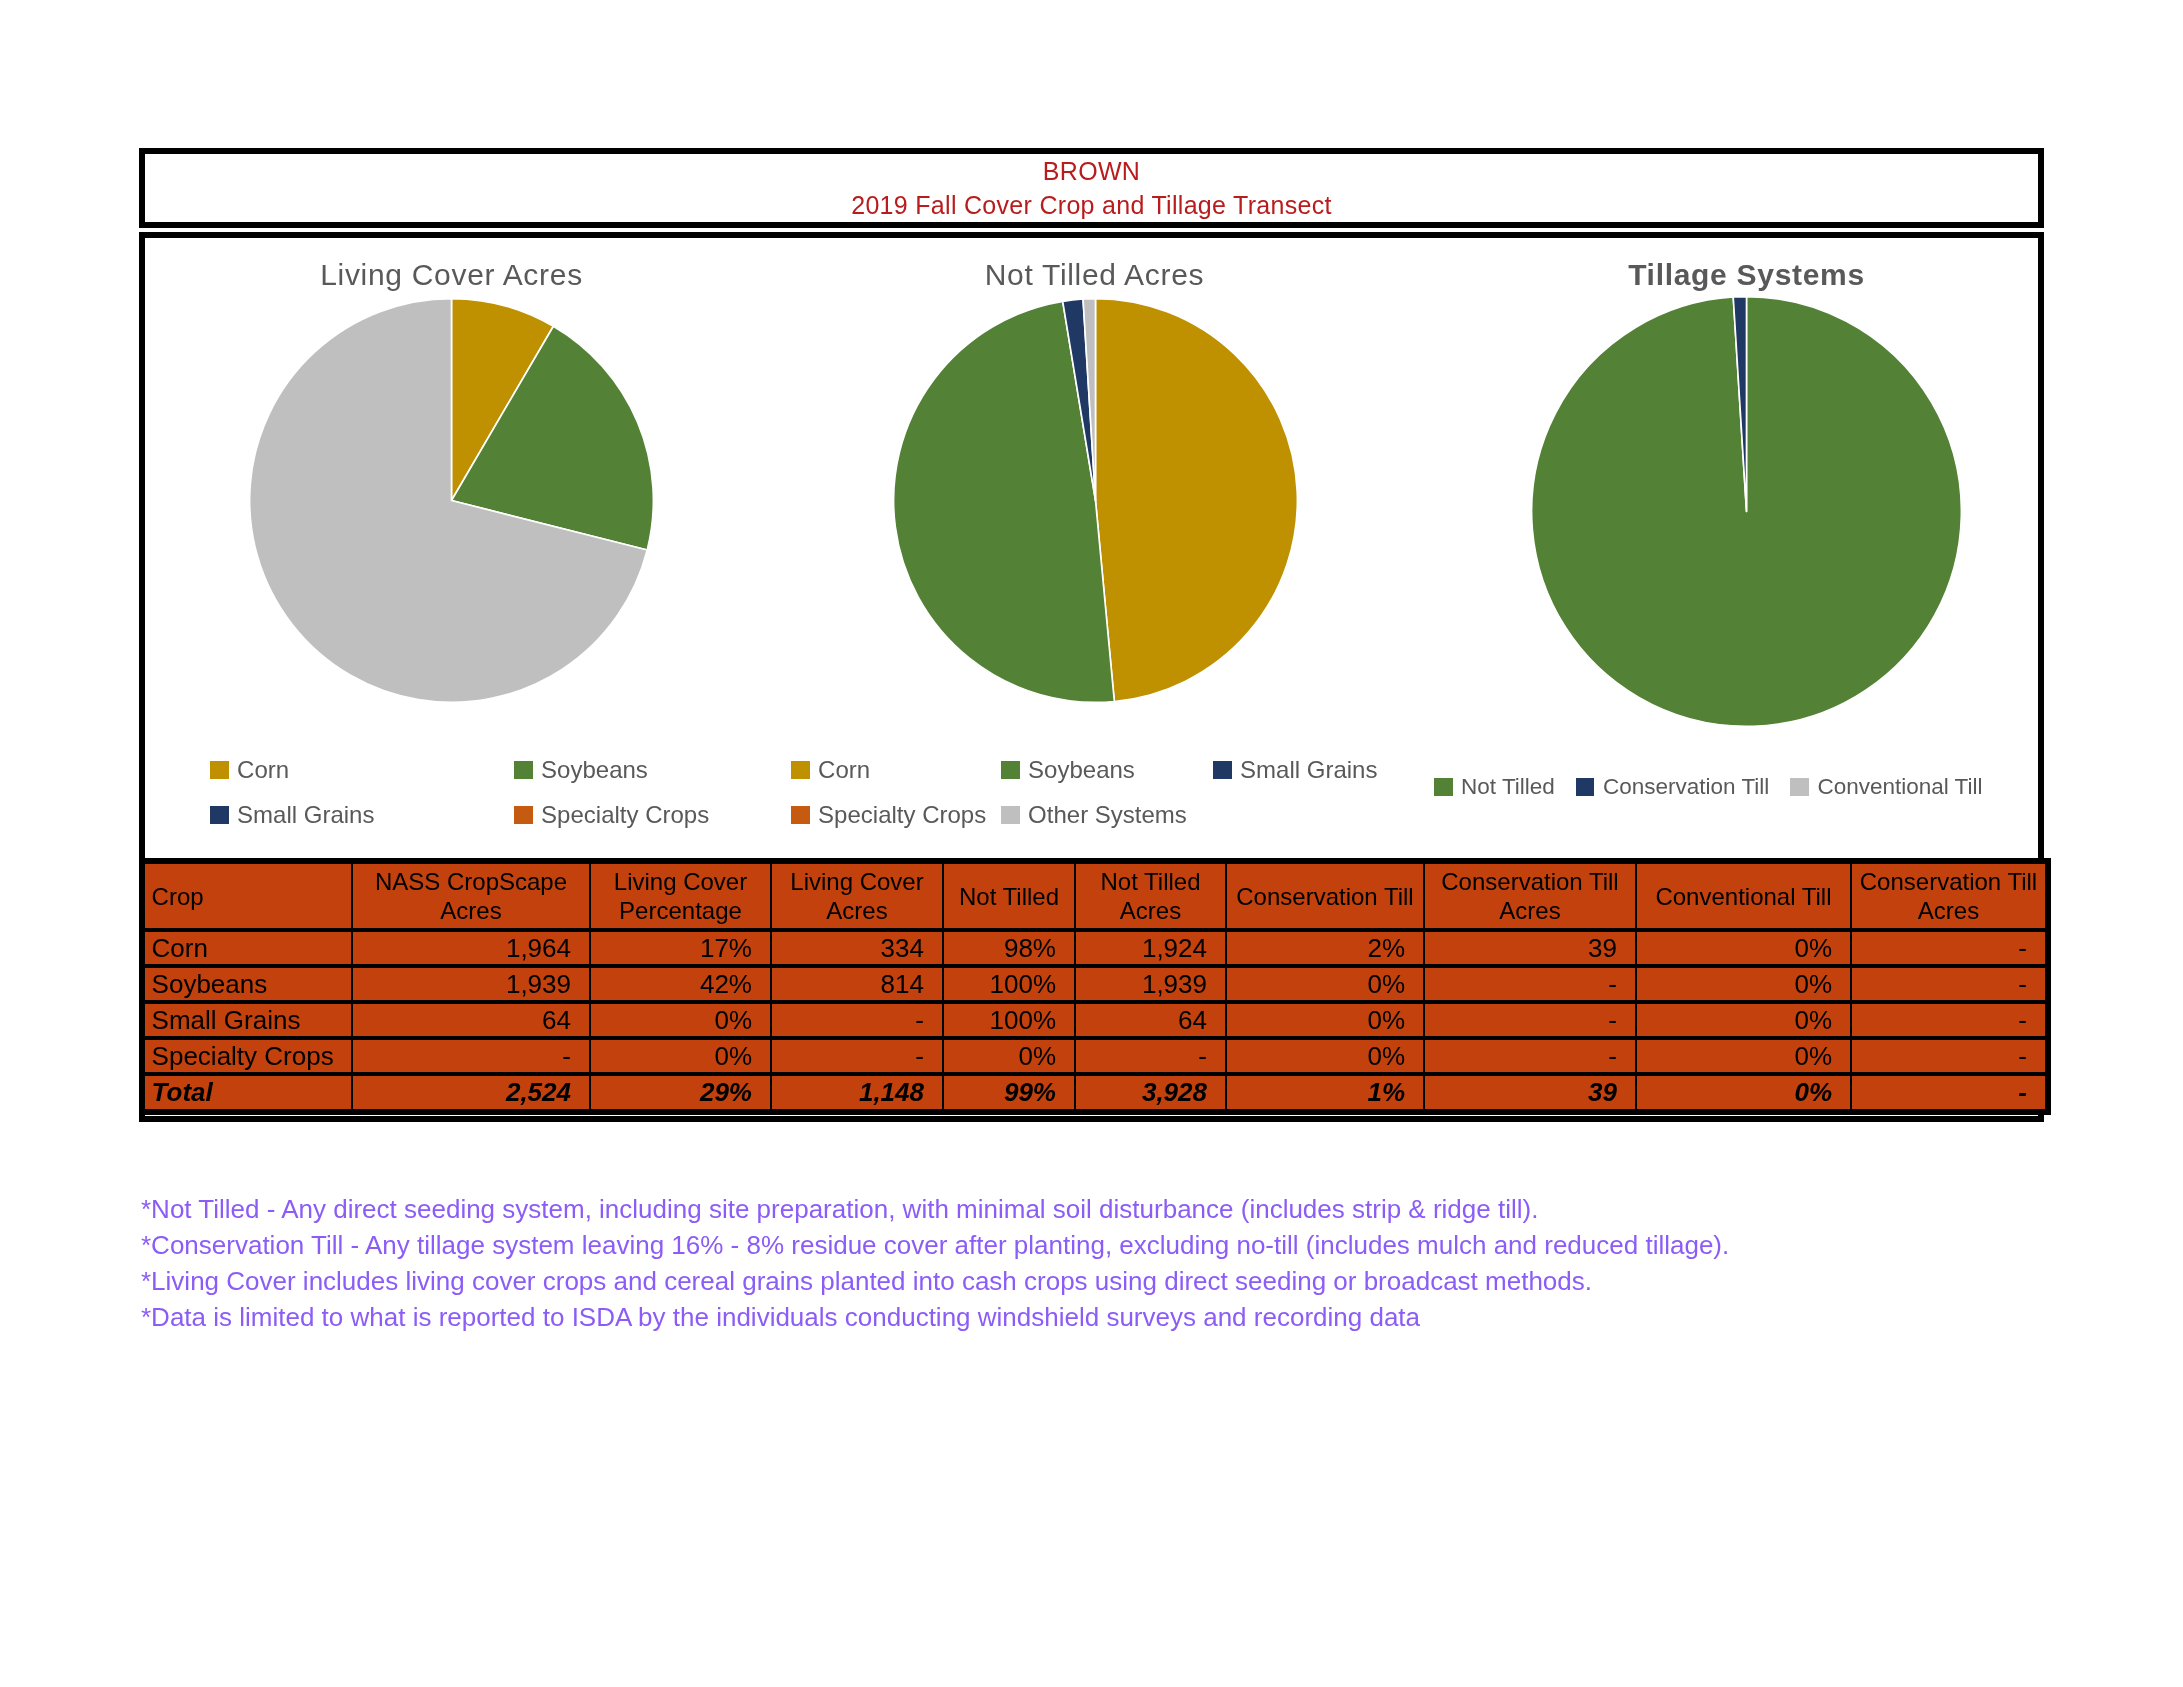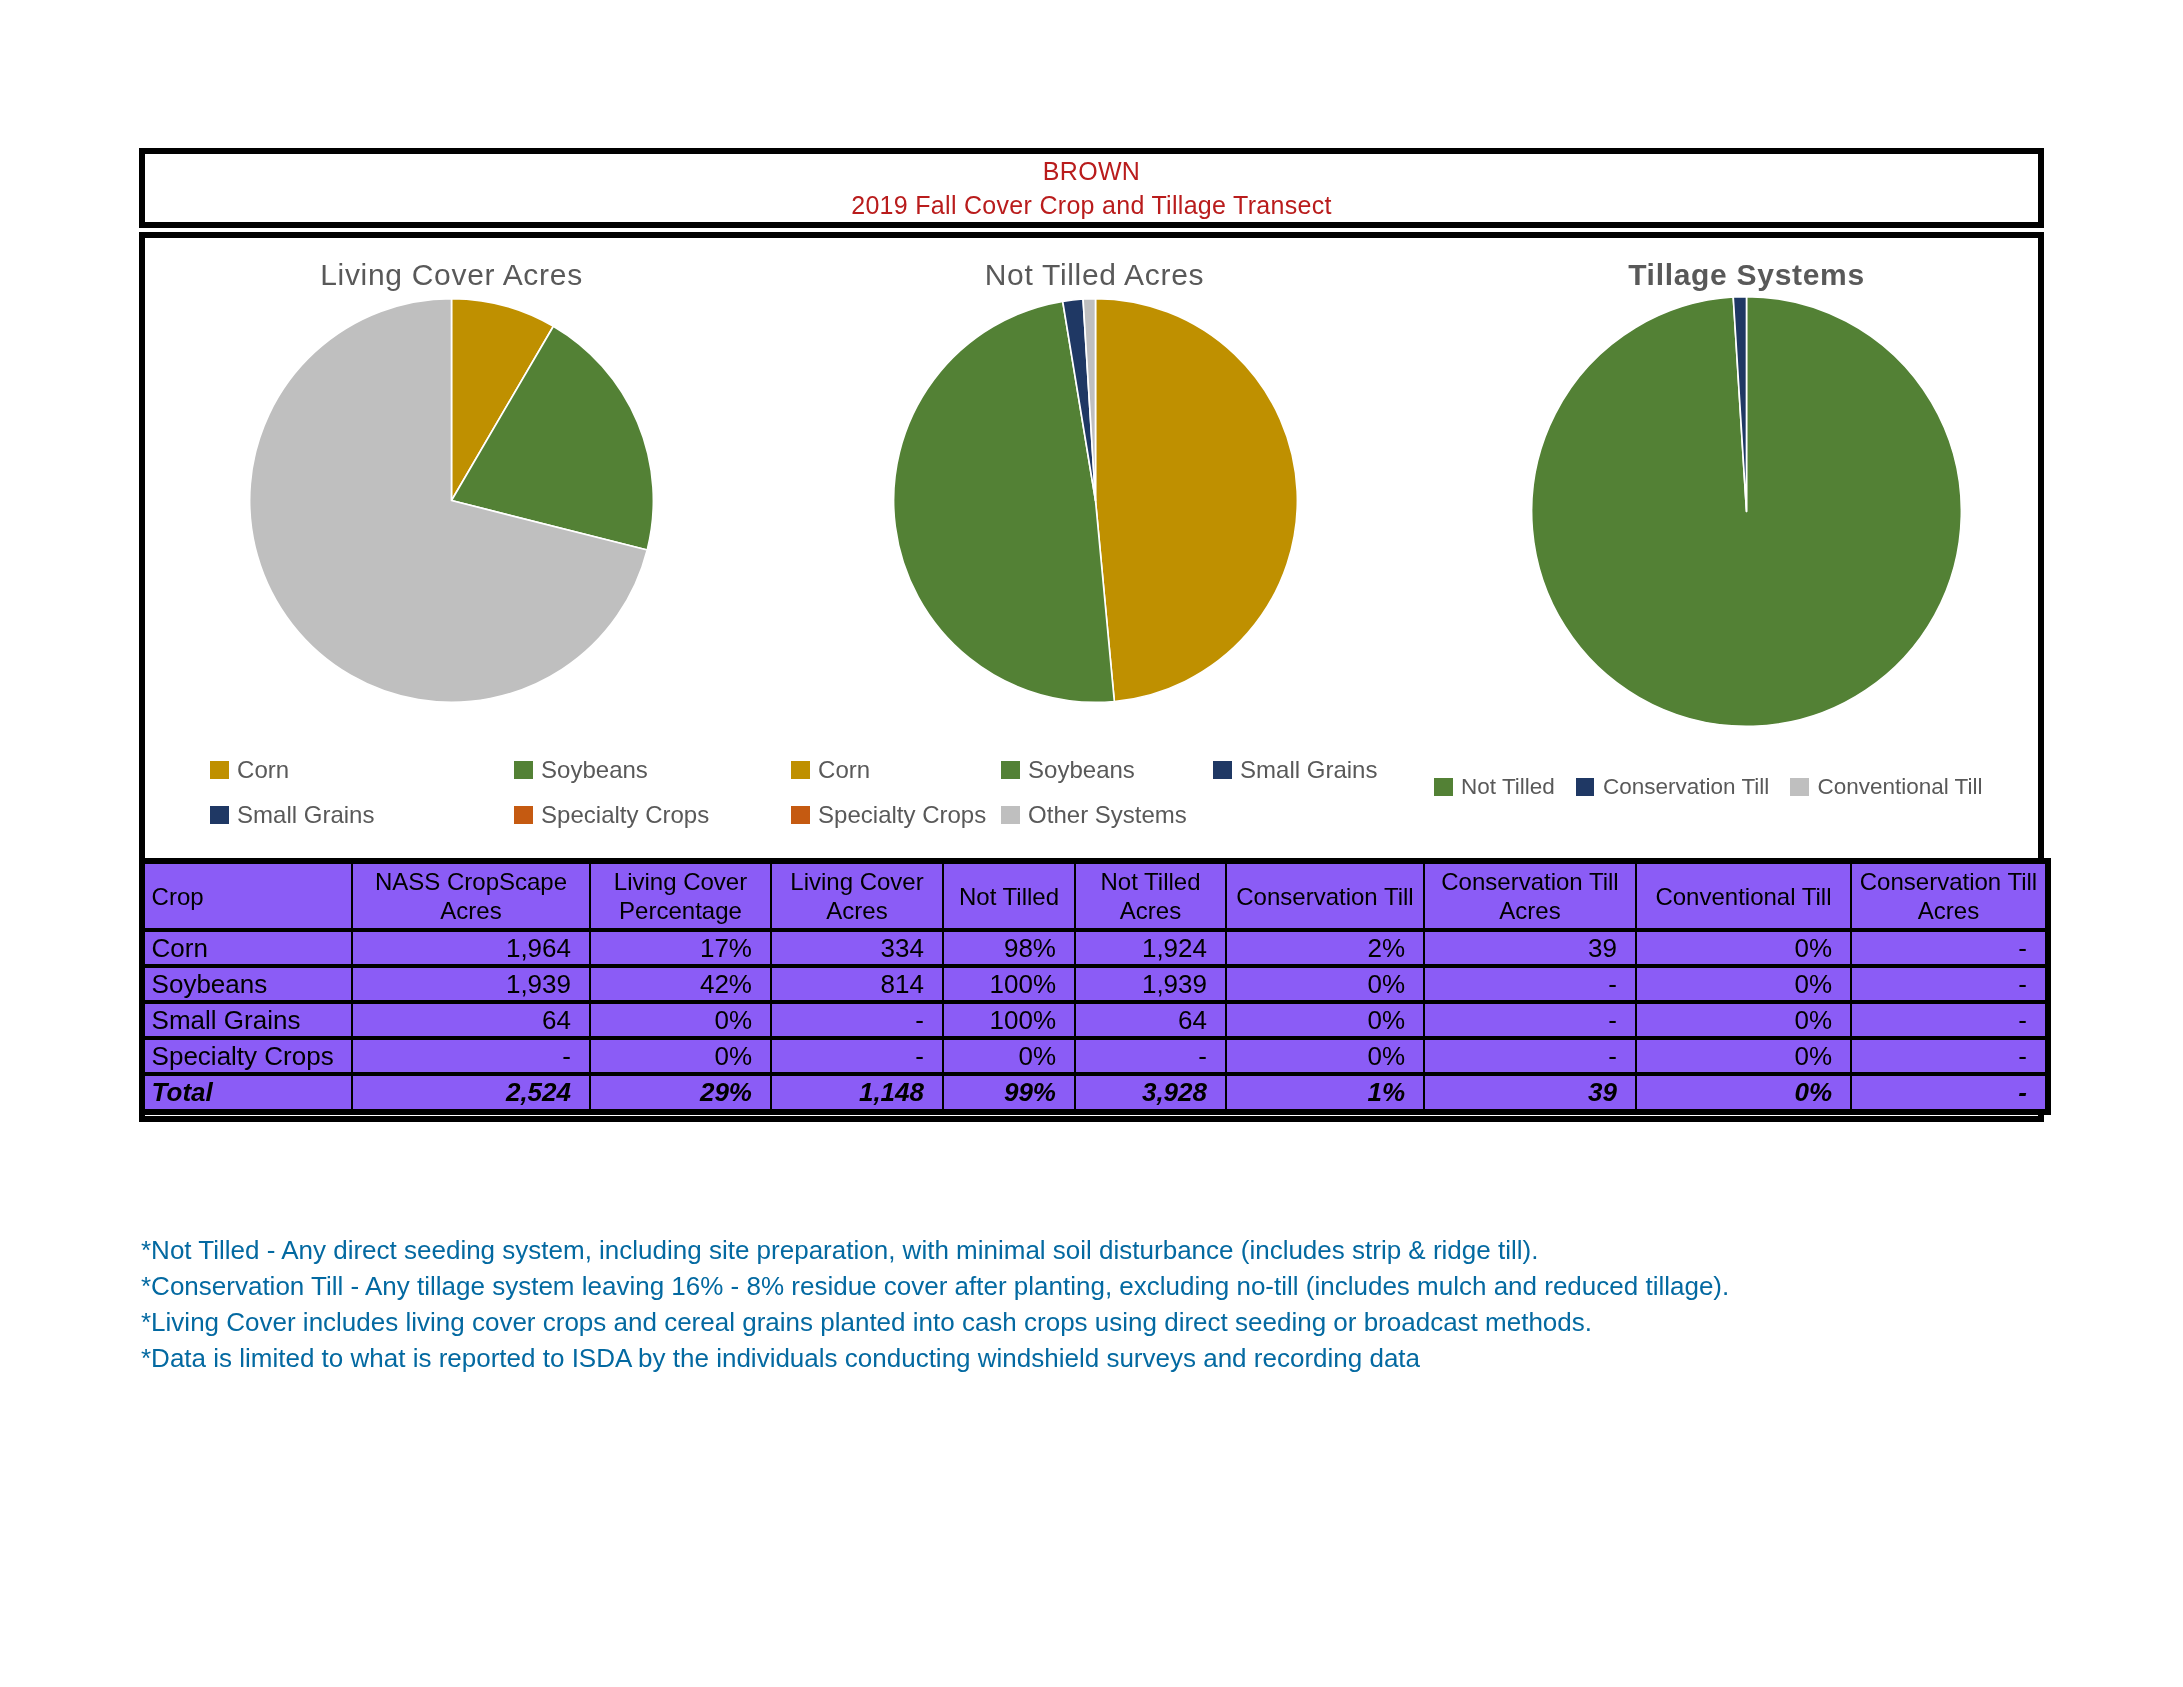--- a/index.html
+++ b/index.html
@@ -32,36 +32,36 @@
   #pie-3 { left:1527px; top:292px; width:439px; height:439px; }
   .legend { position:absolute; color:#595959; font-size:24px; }
   #legend-1 { left:210px;  top:756px; display:grid; grid-template-columns:304px 331px; row-gap:17px; }
   #legend-2 { left:791px; top:756px; display:grid; grid-template-columns:210px 212px 284px; row-gap:17px; }
   #legend-3 { left:1434px; top:774px; display:flex; gap:21px; font-size:22.5px; white-space:nowrap; }
   .legend-item { display:flex; align-items:center; white-space:nowrap; }
   .swatch { width:18.5px; height:18.5px; margin-right:8.6px; flex:0 0 auto; display:inline-block; }
   table.crops {
     position:absolute; left:139px; top:858px; width:1905px;
     border-collapse:collapse; table-layout:fixed;
-    border:6.6px solid #000; background:#8b5cf6;
+    border:6.6px solid #000; background:#c2410c;
   }
   table.crops th, table.crops td {
     border-top:4px solid #000; border-bottom:4px solid #000;
     border-left:2px solid #000; border-right:2px solid #000;
     font-weight:400; overflow:hidden;
   }
   table.crops thead tr { height:69px; }
   table.crops tbody tr { height:36px; }
   table.crops tr.total-row { height:38px; }
   th.hdr { font-size:24px; line-height:29px; text-align:center; padding:0 4px; }
   th.hdr-left { text-align:left; padding-left:6.6px; }
   td.lab { font-size:26px; text-align:left; padding-left:6.6px; white-space:nowrap; }
   td.num { font-size:26px; text-align:right; padding-right:18px; white-space:nowrap; }
   tr.total-row td { font-weight:700; font-style:italic; }
-  .footnotes { position:absolute; left:141px; top:1232px; font-size:26px; line-height:36px; color:#0369a1; }
+  .footnotes { position:absolute; left:141px; top:1191px; font-size:26px; line-height:36px; color:#8b5cf6; }
   .footnote { white-space:nowrap; }
 </style>
 </head>
 <body>
 
 <div class="title-box">
   <div class="title-line">BROWN</div>
   <div class="title-line">2019 Fall Cover Crop and Tillage Transect</div>
 </div>
 

